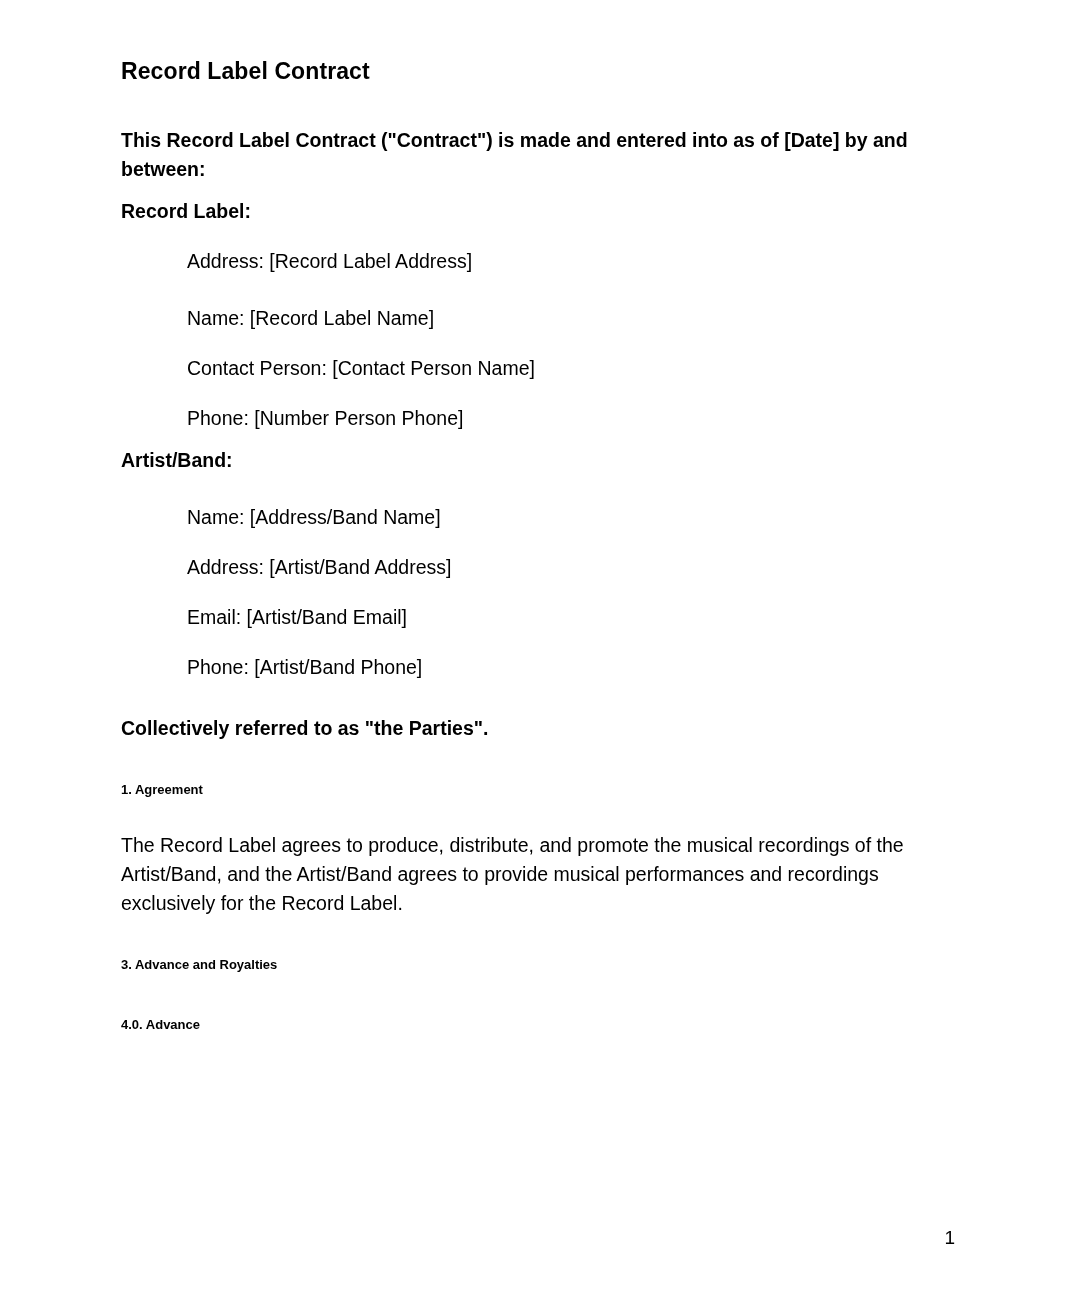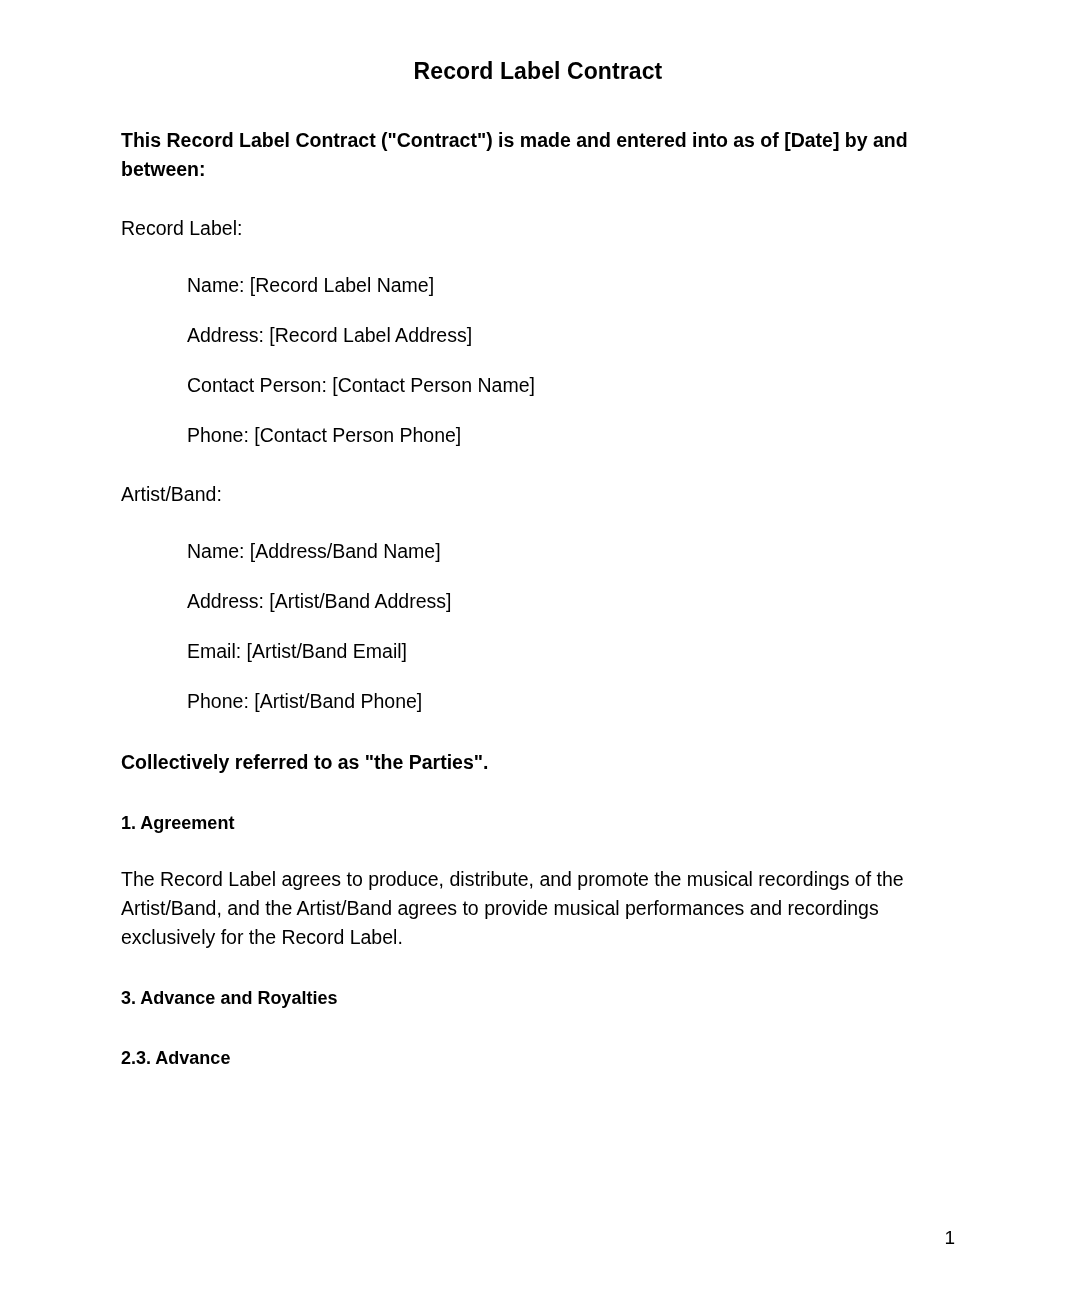--- a/index.html
+++ b/index.html
@@ -19,53 +19,53 @@
     box-sizing: border-box;
     overflow: hidden;
   }
   .content {
     position: absolute;
     left: 121px;
     top: 0;
     width: 834px;
   }
   .doc-title {
-    text-align: center;
+    text-align: left;
     font-size: 23px;
     font-weight: bold;
     margin: 0;
     padding-top: 58px;
     letter-spacing: 0.1px;
   }
   p {
     margin: 0;
     font-size: 19.5px;
     line-height: 29px;
   }
   .intro {
     font-weight: bold;
     margin-top: 41px;
   }
   .party-heading {
-    font-weight: normal;
-    margin-top: 30px;
+    font-weight: bold;
+    margin-top: 13px;
   }
   .field-line {
     margin-top: 21px;
     margin-left: 66px;
   }
   .field-line.first {
     margin-top: 28px;
   }
   .collective {
     font-weight: bold;
     margin-top: 32px;
   }
   .section-heading {
-    font-size: 18px;
+    font-size: 13px;
     font-weight: bold;
     margin: 0;
     margin-top: 33px;
     line-height: 27px;
   }
   .body-para {
     margin-top: 28px;
   }
   .page-number {
     position: absolute;
@@ -81,37 +81,37 @@
 <body>
 
 <div class="page">
   <div class="content">
 
     <h1 class="doc-title">Record Label Contract</h1>
 
     <p class="intro">This Record Label Contract ("Contract") is made and entered into as of [Date] by and between:</p>
 
     <p class="party-heading">Record Label:</p>
+    <p class="field-line">Address: [Record Label Address]</p>
     <p class="field-line first">Name: [Record Label Name]</p>
-    <p class="field-line">Address: [Record Label Address]</p>
     <p class="field-line">Contact Person: [Contact Person Name]</p>
-    <p class="field-line">Phone: [Contact Person Phone]</p>
+    <p class="field-line">Phone: [Number Person Phone]</p>
 
     <p class="party-heading">Artist/Band:</p>
     <p class="field-line first">Name: [Address/Band Name]</p>
     <p class="field-line">Address: [Artist/Band Address]</p>
     <p class="field-line">Email: [Artist/Band Email]</p>
     <p class="field-line">Phone: [Artist/Band Phone]</p>
 
     <p class="collective">Collectively referred to as "the Parties".</p>
 
     <h3 class="section-heading">1. Agreement</h3>
     <p class="body-para">The Record Label agrees to produce, distribute, and promote the musical recordings of the Artist/Band, and the Artist/Band agrees to provide musical performances and recordings exclusively for the Record Label.</p>
 
 
     <h3 class="section-heading">3. Advance and Royalties</h3>
 
-    <h3 class="section-heading">2.3. Advance</h3>
+    <h3 class="section-heading">4.0. Advance</h3>
 
   </div>
 
   <div class="page-number">1</div>
 </div>
 
 </body></html>

